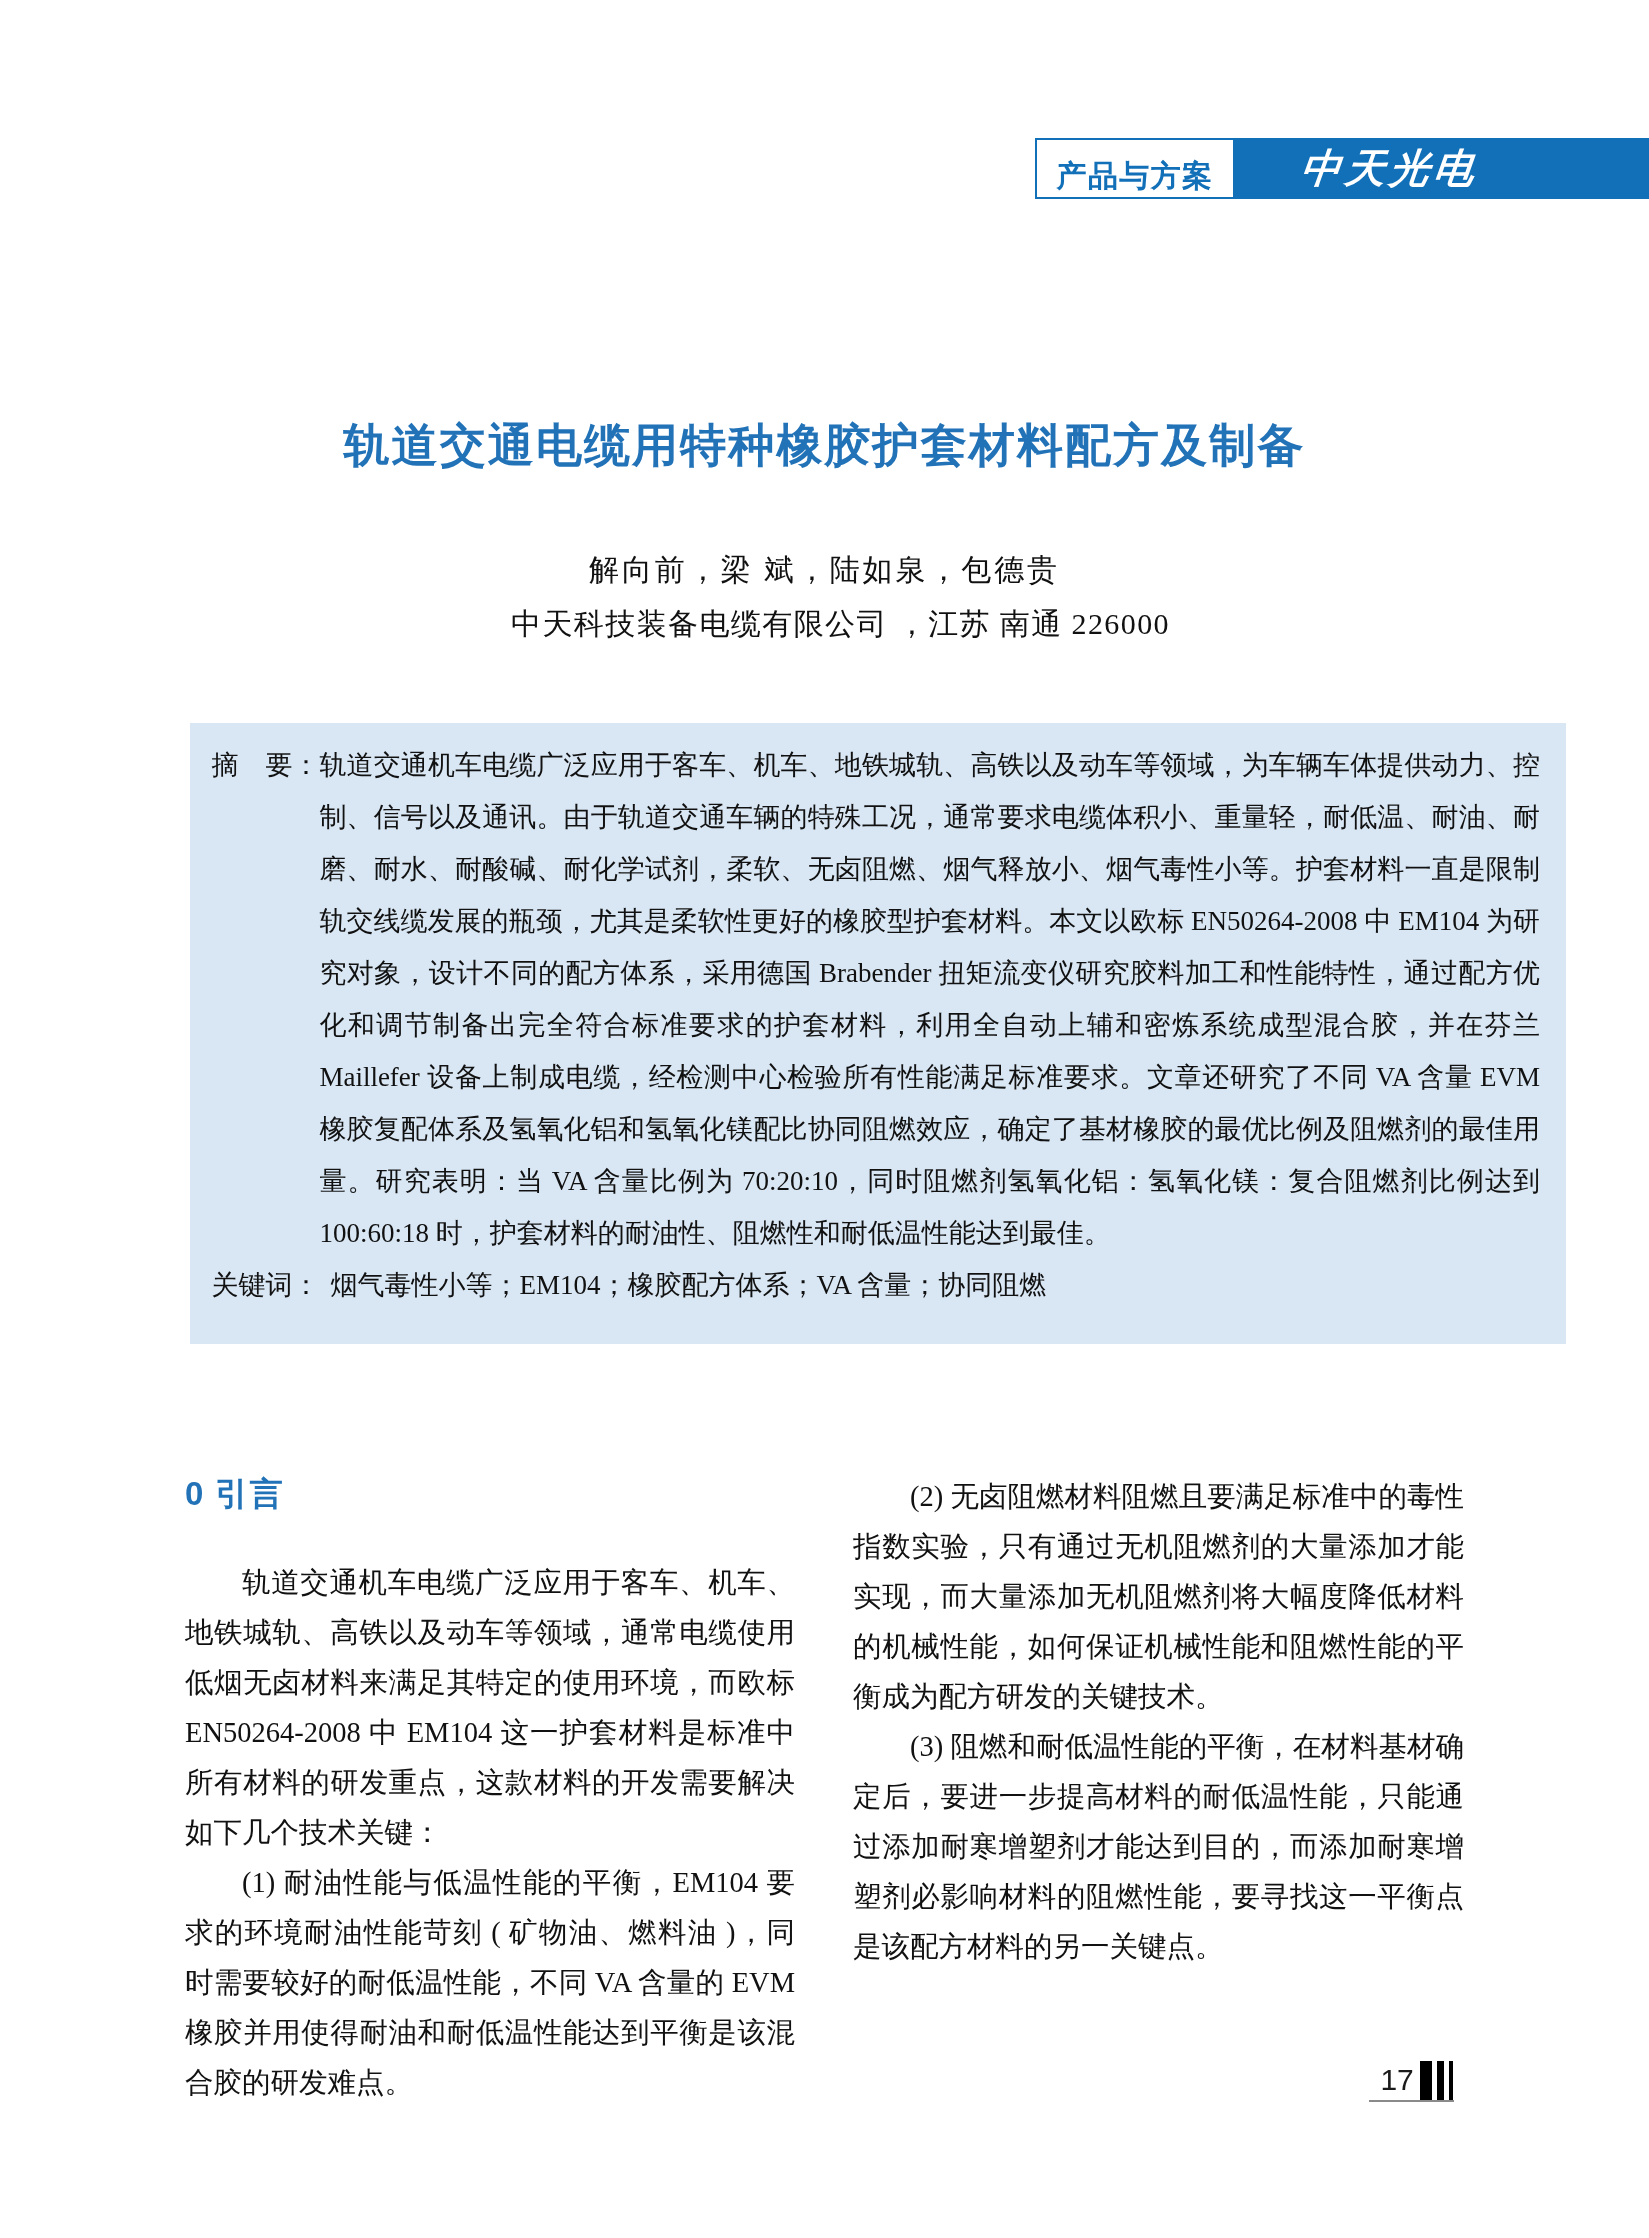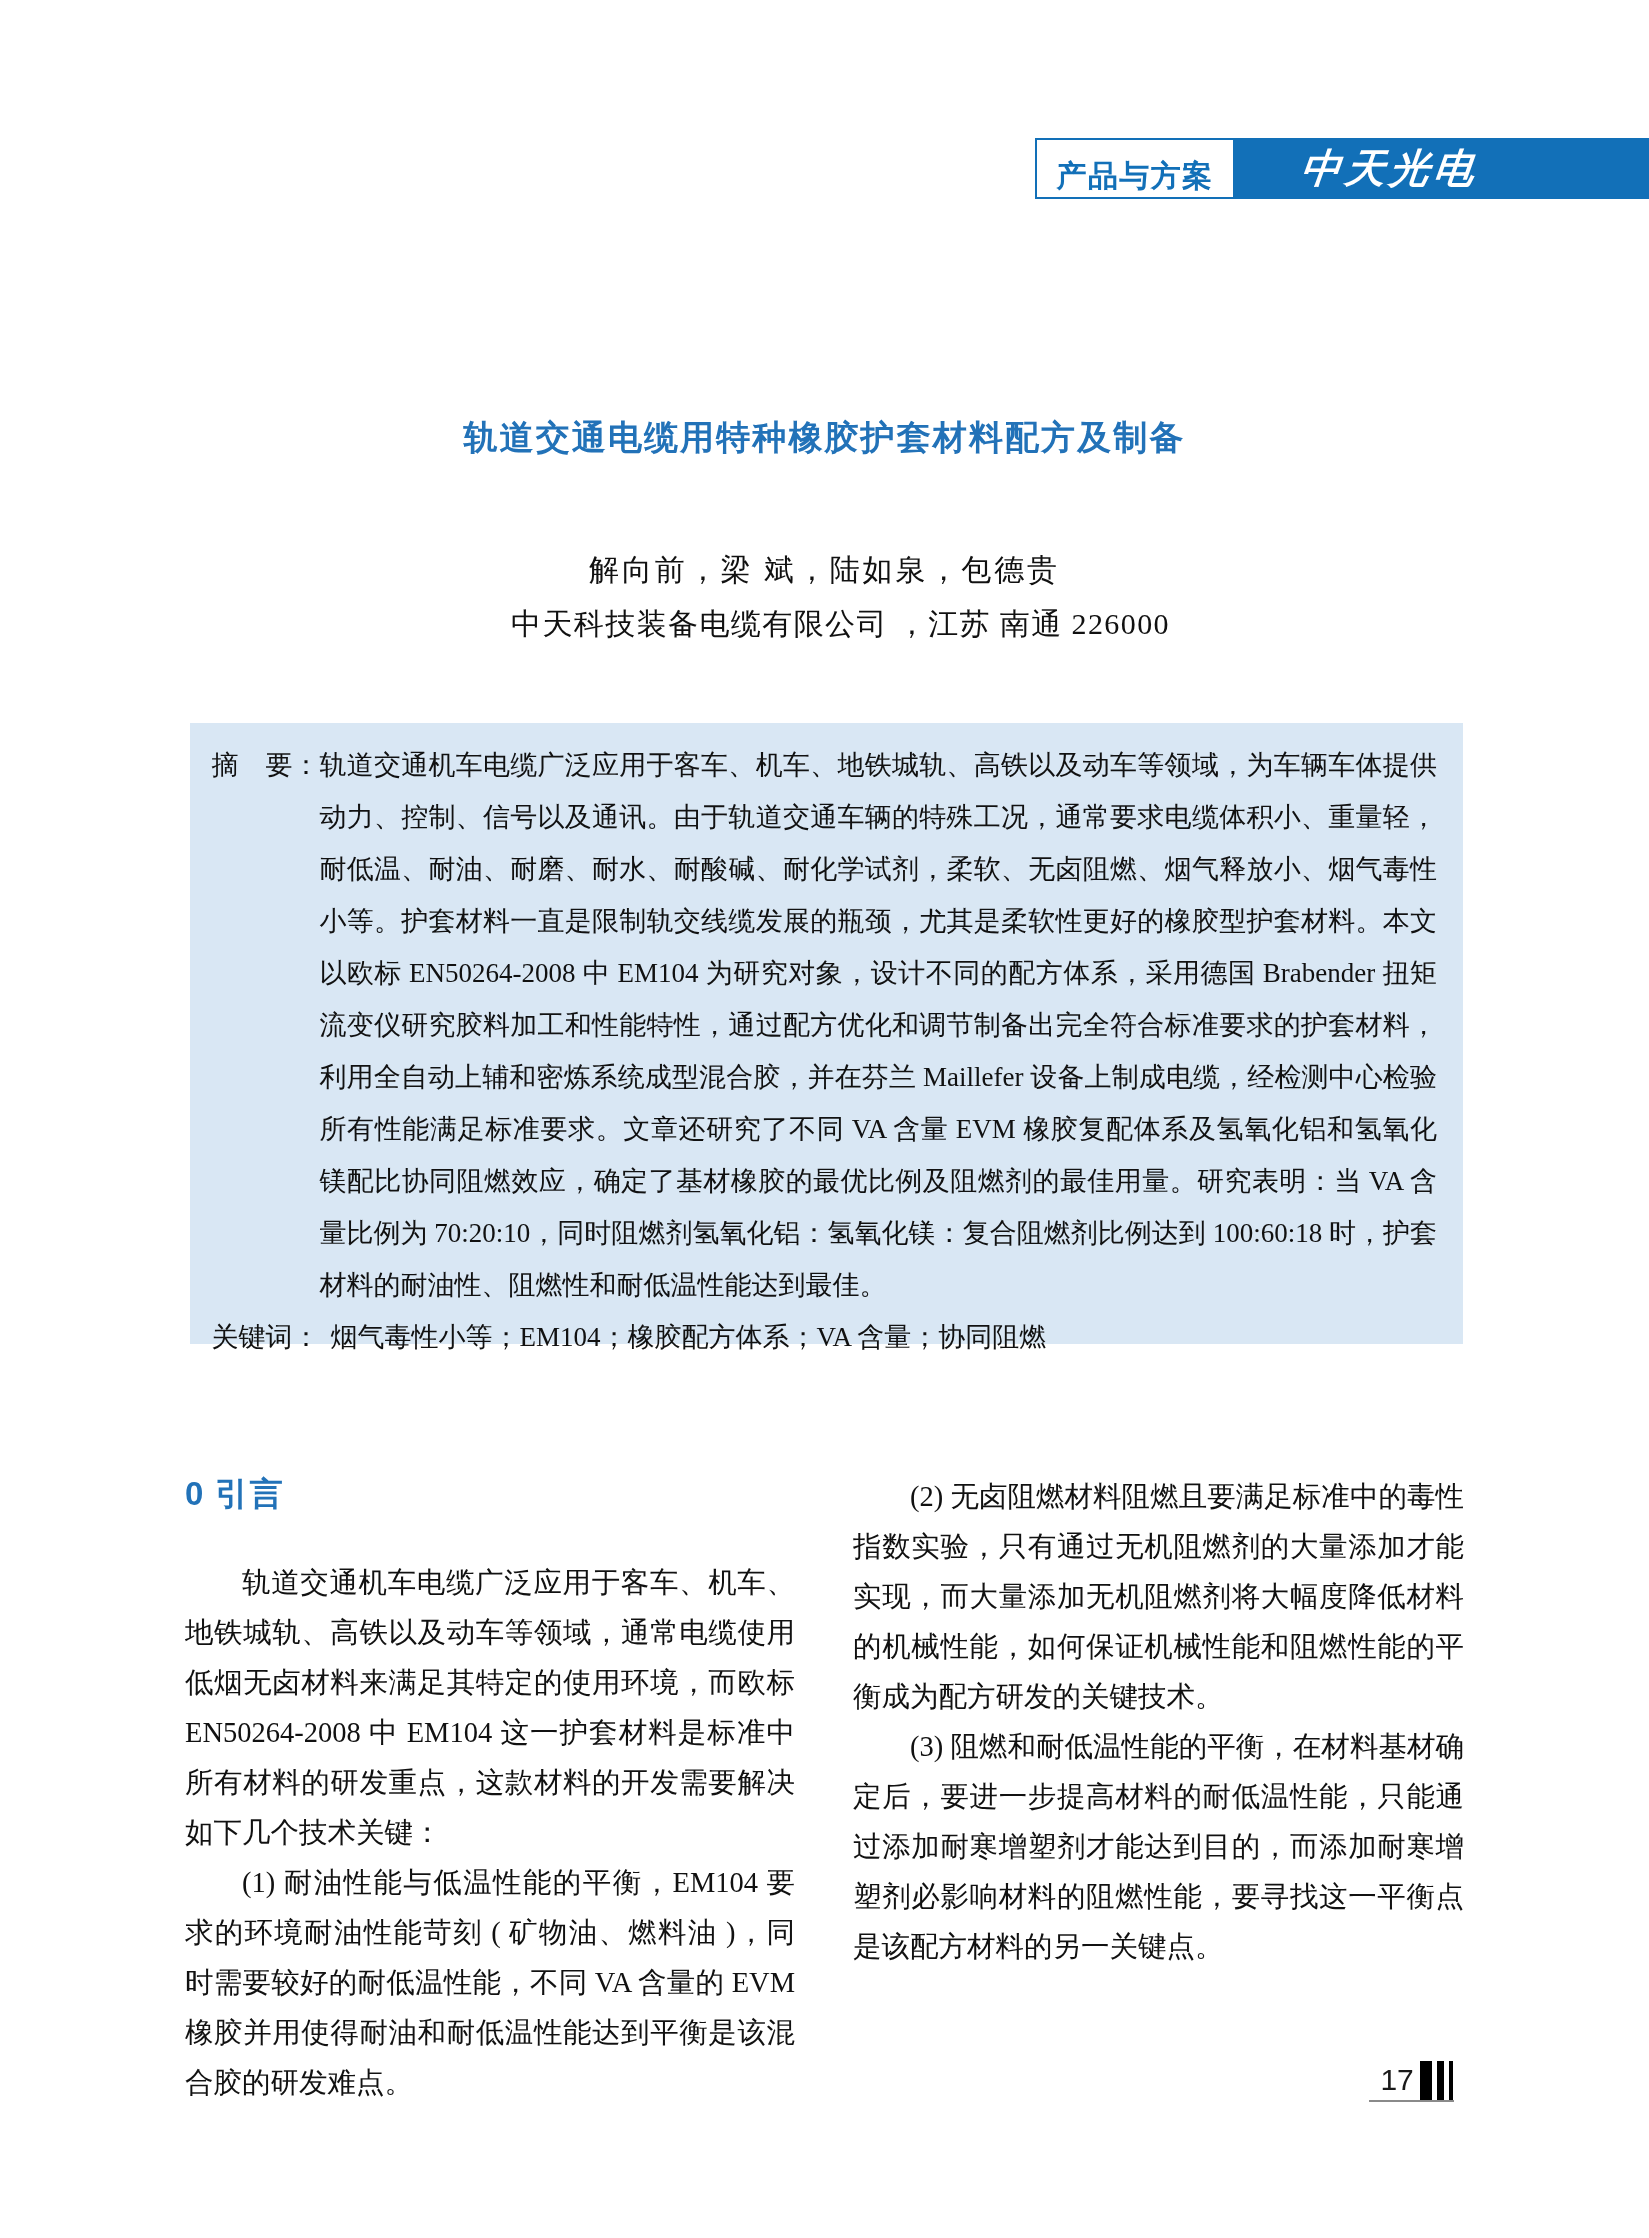--- a/index.html
+++ b/index.html
@@ -61,21 +61,21 @@
 
   
   .title {
     position: absolute;
     top: 415px;
     left: 0;
     width: 100%;
     margin: 0;
     text-align: center;
     color: #2272B8;
-    font-size: 34px;
+    font-size: 46px;
     font-weight: bold;
     letter-spacing: 2.1px;
     font-family: "Liberation Serif", "DejaVu Serif", serif;
   }
   .authors {
     position: absolute;
     top: 550px;
     left: 0;
     width: 100%;
     text-align: center;
@@ -92,21 +92,21 @@
     font-size: 30px;
     letter-spacing: 1.4px;
     color: #111111;
   }
 
   
   .abstract {
     position: absolute;
     left: 190px;
     top: 723px;
-    width: 1273px;
+    width: 1376px;
     height: 621px;
     box-sizing: border-box;
     background: #D9E7F4;
     padding: 15.7px 26px 0 21.4px;
   }
   .abs-row { display: flex; }
   .abs-label {
     flex: none;
     width: 108px;
     font-size: 27px;

